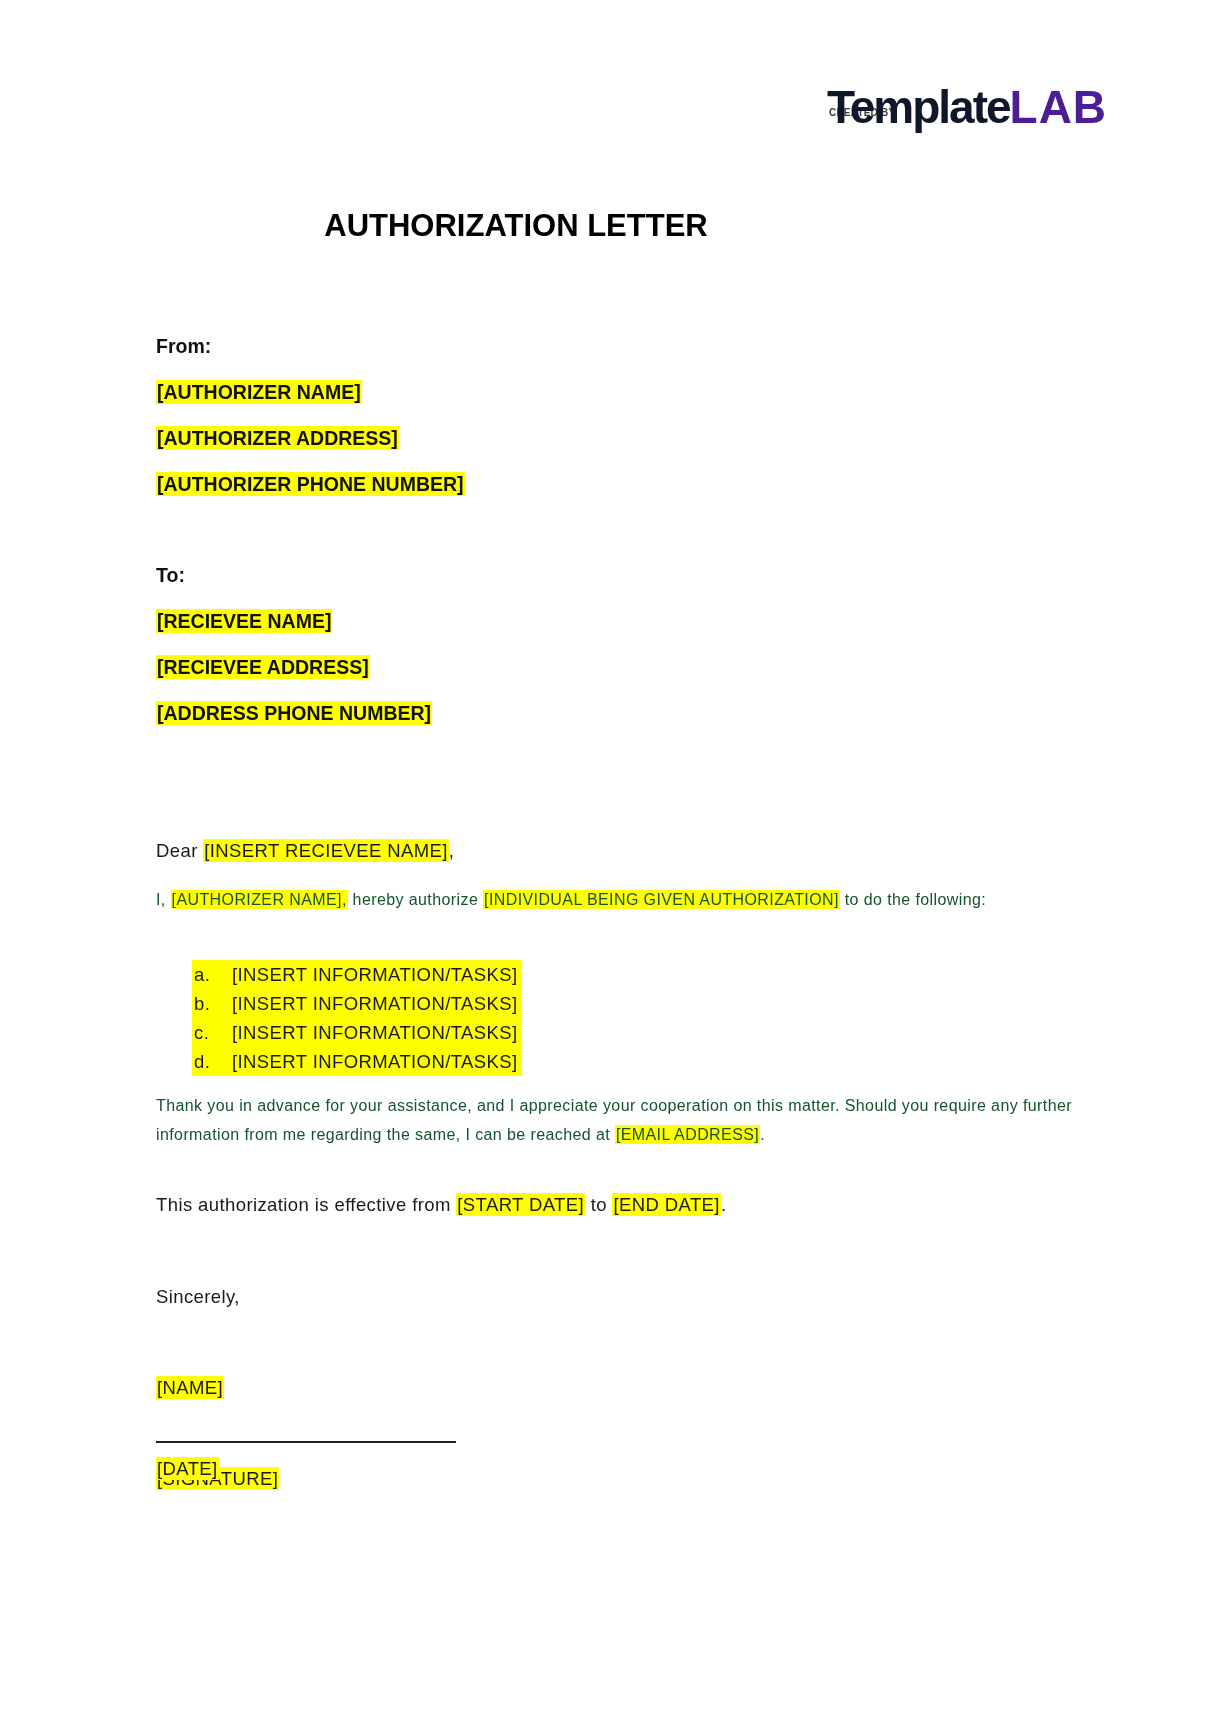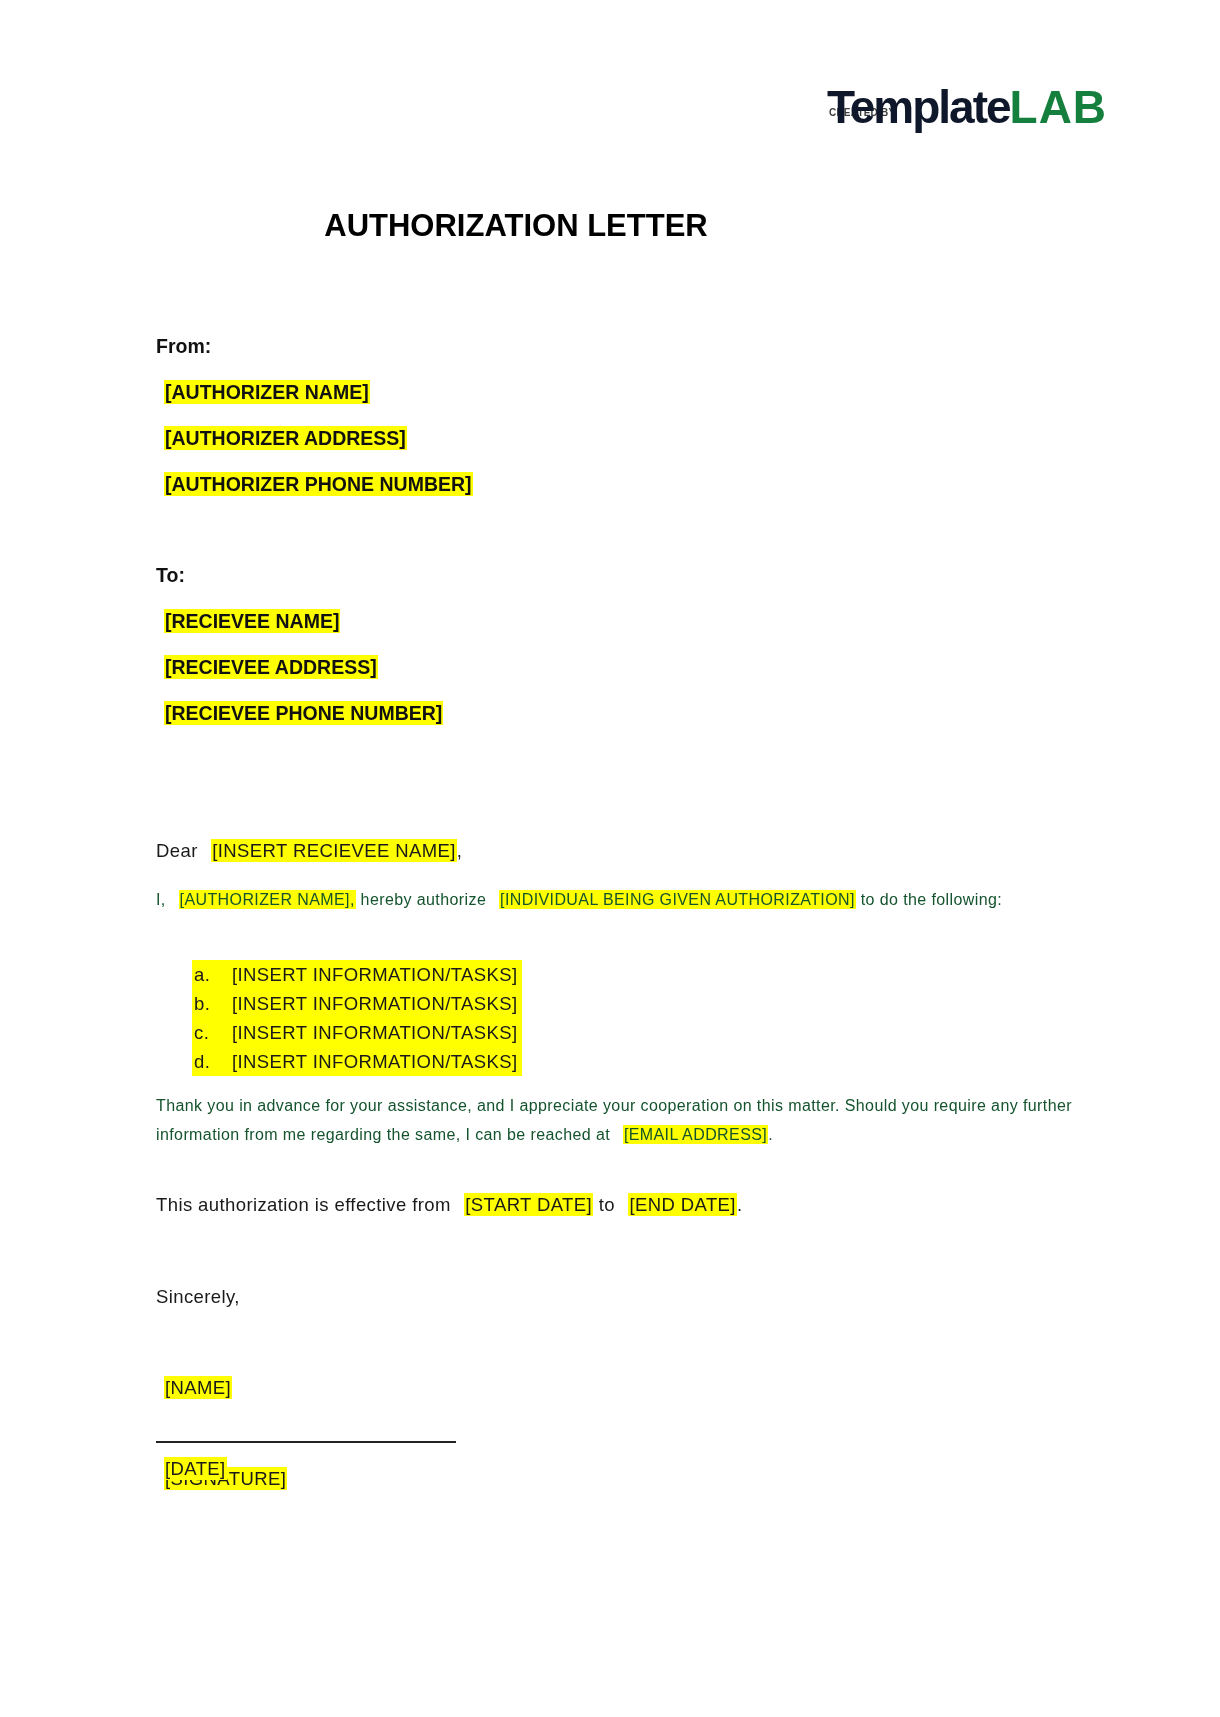--- a/index.html
+++ b/index.html
@@ -1,34 +1,34 @@
 <!DOCTYPE html>
 <html><head>
   <meta charset="utf-8">
   <style>
     html, body { margin: 0; padding: 0; background: #ffffff; }
     body {
       width: 1220px; height: 1717px; position: relative; overflow: hidden;
       font-family: "Liberation Sans", "DejaVu Sans", sans-serif;
       color: #111111;
     }
-    .hl { background: #ffff00; padding: 1px 1px; margin-left: 8px; }
+    .hl { background: #ffff00; padding: 1px 1px; }
     .logo {
       position: absolute; left: 829px; top: 77px; width: 280px; height: 60px;
     }
     .logo .created {
       position: absolute; left: 0; top: 0;
       font-size: 10px; font-weight: bold; color: #3c3c3c; letter-spacing: 0.2px; margin-top: 30px;
     }
     .logo .word {
       position: absolute; left: -2px; top: 5px; font-size: 46px; font-weight: bold;
       letter-spacing: -2px; line-height: 50px;
     }
     .logo .tmpl { color: #0f172a; }
-    .logo .lab { color: #15803d; letter-spacing: 1px; text-align: right; }
+    .logo .lab { color: #4c1d95; letter-spacing: 1px; text-align: right; }
     .title {
       position: absolute; left: 0; width: 1032px; top: 208px;
       text-align: center; font-size: 31px; font-weight: bold; color: #000;
     }
     .line { position: absolute; left: 156px; font-size: 19px; white-space: nowrap; text-align: center; }
     .bold { font-weight: bold; font-size: 19.5px; }
     .body-text { font-size: 18.5px; letter-spacing: 0.4px; color: #1a1a1a; }
     .para { position: absolute; left: 156px; width: 920px; font-size: 16px; letter-spacing: 0.4px; line-height: 29px; color: #14532d; }
     .list {
       position: absolute; left: 192px; top: 960px; background: #ffff00;
@@ -50,21 +50,21 @@
 <div class="title">AUTHORIZATION LETTER</div>
 
 <div class="line bold" style="top:335px">From:</div>
 <div class="line bold" style="top:381px"><span class="hl">[AUTHORIZER NAME]</span></div>
 <div class="line bold" style="top:427px"><span class="hl">[AUTHORIZER ADDRESS]</span></div>
 <div class="line bold" style="top:473px"><span class="hl">[AUTHORIZER PHONE NUMBER]</span></div>
 
 <div class="line bold" style="top:564px">To:</div>
 <div class="line bold" style="top:610px"><span class="hl">[RECIEVEE NAME]</span></div>
 <div class="line bold" style="top:656px"><span class="hl">[RECIEVEE ADDRESS]</span></div>
-<div class="line bold" style="top:702px"><span class="hl">[RECIEVEE PHONE NUMBER]</span></div>
+<div class="line bold" style="top:702px"><span class="hl">[ADDRESS PHONE NUMBER]</span></div>
 
 <div class="line body-text" style="top:840px"><span>Dear </span><span class="hl">[INSERT RECIEVEE NAME]</span><span>,</span></div>
 
 <div class="para" style="top:885px"><span>I, </span><span class="hl">[AUTHORIZER NAME],</span><span> hereby authorize </span><span class="hl">[INDIVIDUAL BEING GIVEN AUTHORIZATION]</span><span> to do the following:</span></div>
 
 <div class="list">
   <div class="list-item">
       <span class="marker">a.</span>
       <span>[INSERT INFORMATION/TASKS]</span>
     </div>

